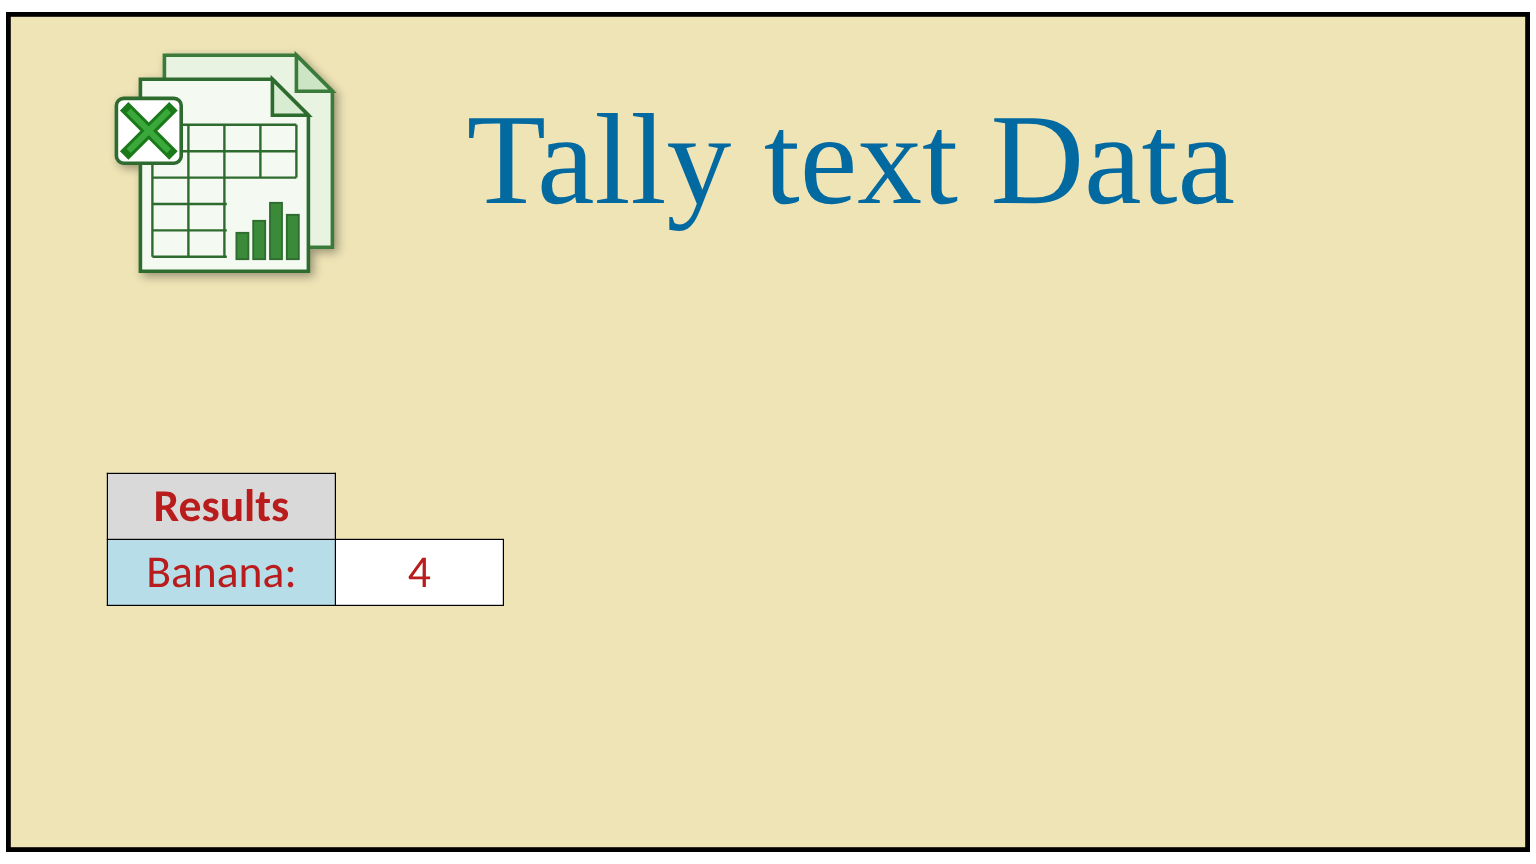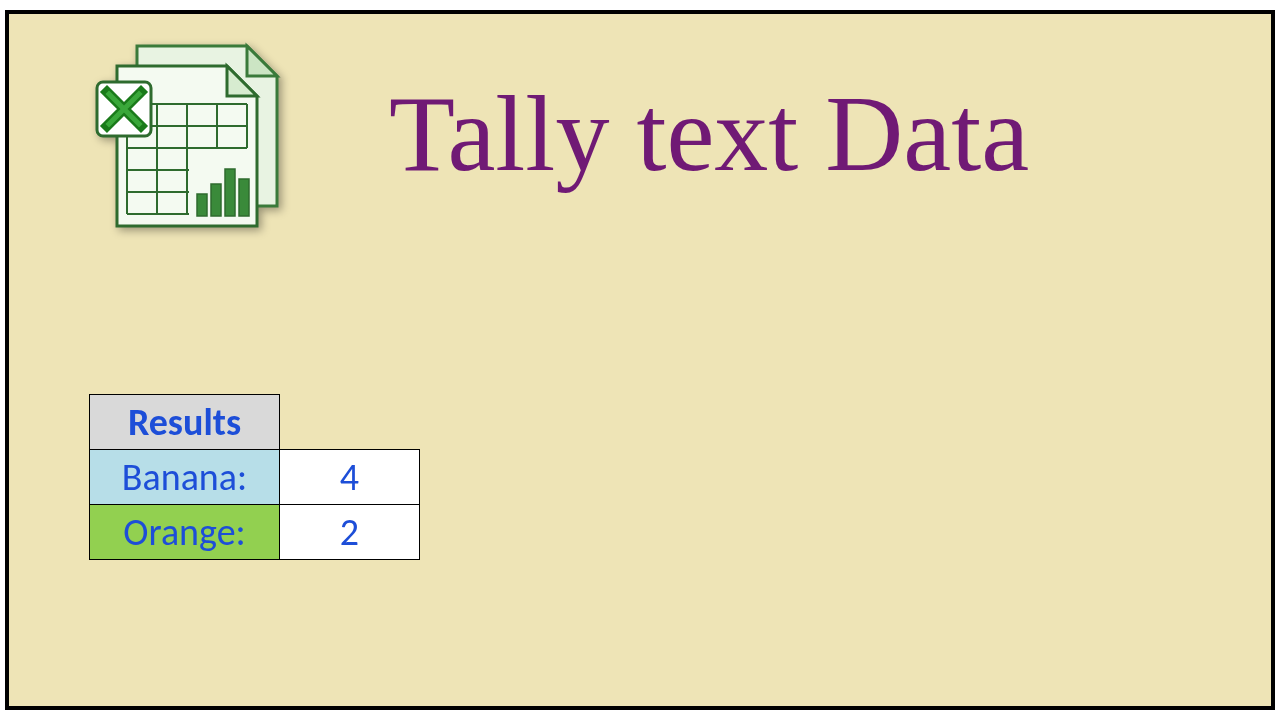--- a/index.html
+++ b/index.html
@@ -37,38 +37,38 @@
     .excel-icon {
       width: 220px;
       height: 200px;
       position: relative;
       filter: drop-shadow(3px 3px 4px rgba(0,0,0,0.35));
     }
     
     .title-text {
       font-family: 'Comic Sans MS', cursive;
       font-size: 108px;
-      color: #701a75;
+      color: #0369a1;
       white-space: nowrap;
     }
     
     .results-table {
       position: absolute;
       top: 380px;
       left: 80px;
       border-collapse: collapse;
       font-family: Calibri, Arial, sans-serif;
     }
     
     .results-table td {
       border: 1.5px solid #000;
       font-size: 38px;
       padding: 4px 18px;
       text-align: center;
-      color: #1d4ed8;
+      color: #b91c1c;
     }
     
     .results-header {
       background: #d9d9d9;
       font-weight: bold;
       width: 190px;
     }
     
     .results-value-col {
       width: 140px;
@@ -143,19 +143,15 @@
   <table class="results-table">
     <tbody>
         <tr>
       <td class="results-header">Results</td>
       <td class="results-value-col no-right-border" style="border-bottom:1.5px solid #000; background: #eee4b6;"></td>
     </tr>
     <tr>
       <td class="banana-row">Banana:</td>
       <td class="results-value-col">4</td>
     </tr>
-    <tr>
-      <td class="orange-row">Orange:</td>
-      <td class="results-value-col">2</td>
-    </tr>
   </tbody>
     </table>
 </div>
 
 </body></html>

